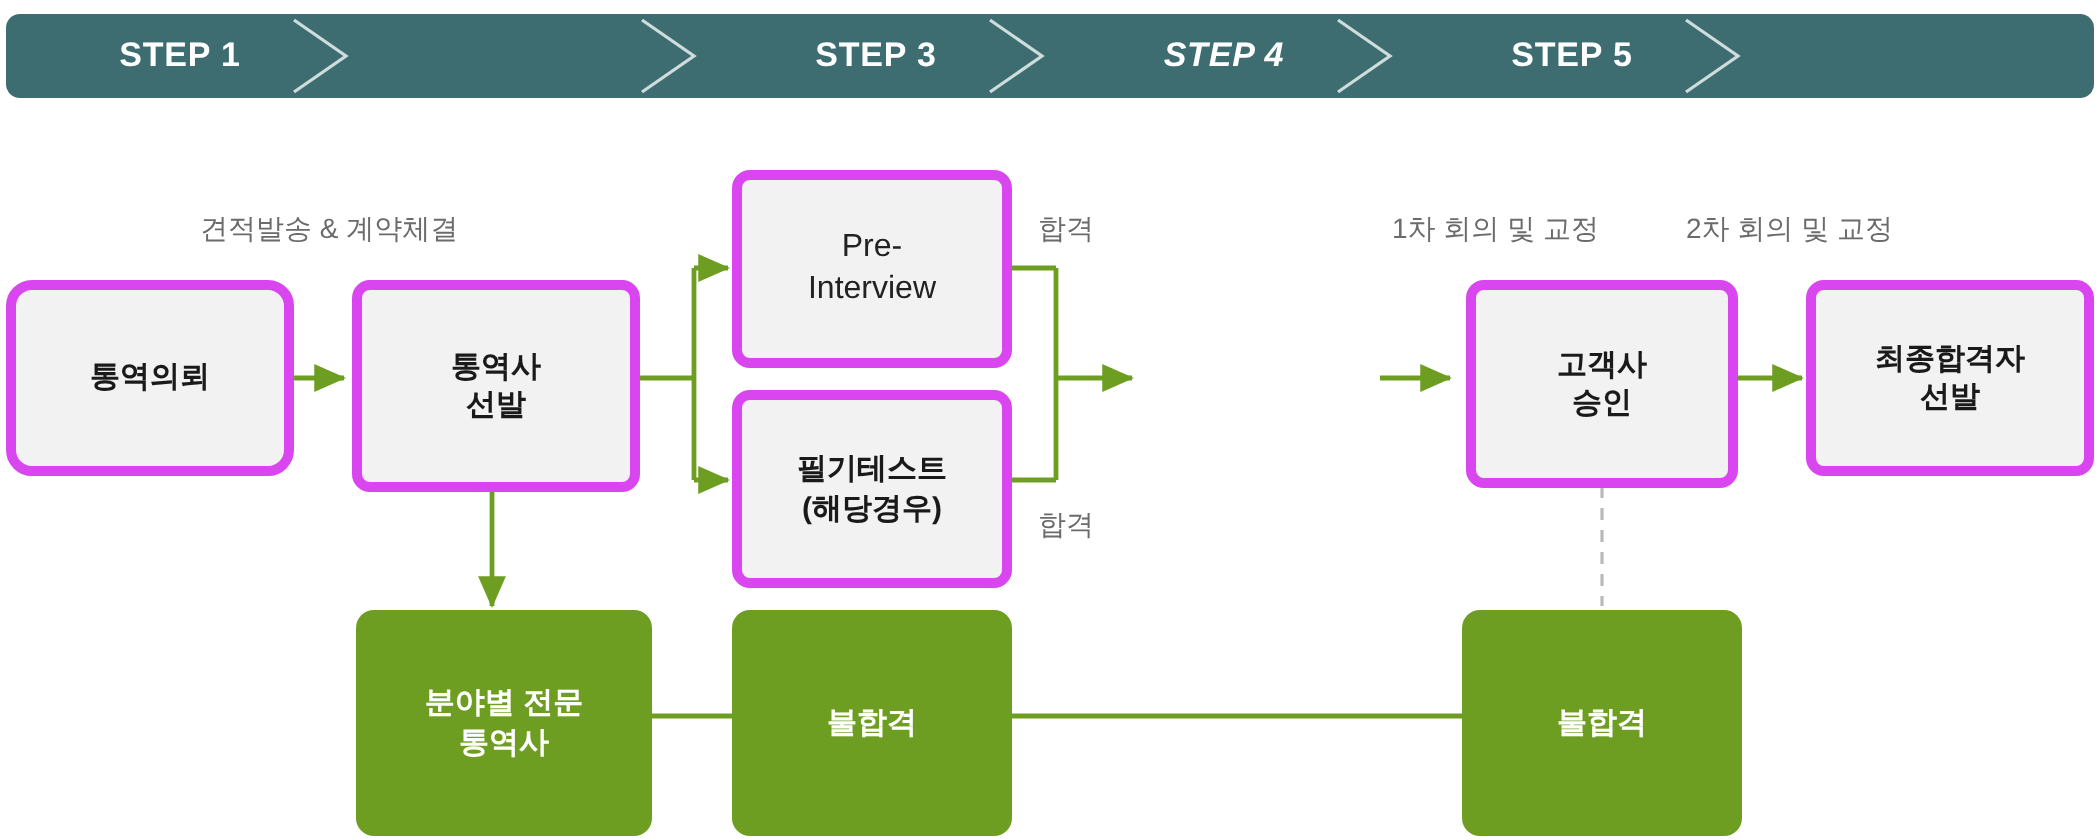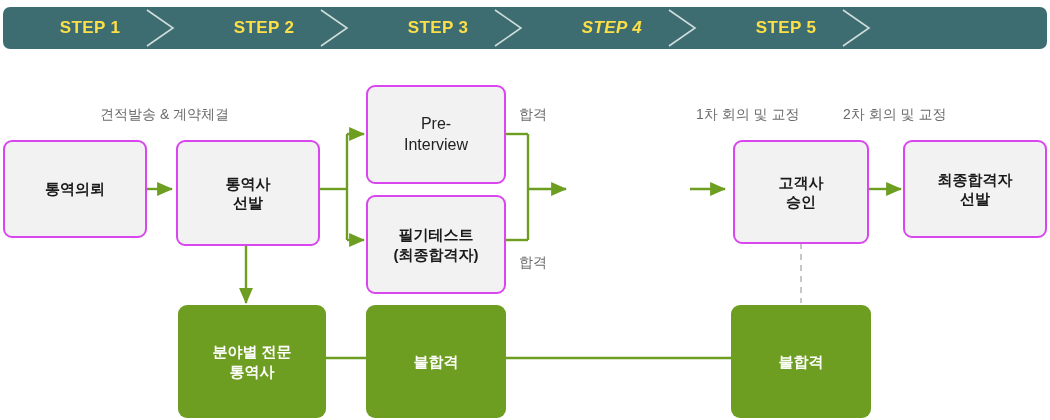--- a/index.html
+++ b/index.html
@@ -34,21 +34,21 @@
   }
   .step-cell {
     position: absolute;
     top: 0;
     height: 42px;
     display: flex;
     align-items: center;
     justify-content: center;
   }
   .step-label {
-    color: #fde047;
+    color: #ffffff;
     font-size: 17px;
     font-weight: bold;
     letter-spacing: 0.4px;
     white-space: nowrap;
   }
   .chev {
     position: absolute;
     top: 0;
     width: 36px;
     height: 42px;
@@ -68,21 +68,21 @@
     position: absolute;
     box-sizing: border-box;
     display: flex;
     align-items: center;
     justify-content: center;
     text-align: center;
     border-radius: 9px;
   }
   .node.gray {
     background: #f2f2f2;
-    border: 2px solid #d946ef;
+    border: 5px solid #d946ef;
   }
   .node.green {
     background: #6e9e21;
     border: none;
   }
   .node-label {
     font-size: 15px;
     line-height: 1.28;
     white-space: pre-line;
   }
@@ -111,23 +111,20 @@
 </style>
 </head>
 <body>
 
 <div id="canvas">
 
   <div class="stepbar">
 
     <div class="step-cell" style="left:0px; width:174px;">
       <span class="step-label">STEP 1</span>
-    </div>
-    <div class="step-cell" style="left:174px; width:174px;">
-      <span class="step-label">STEP 2</span>
     </div>
     <div class="step-cell" style="left:348px; width:174px;">
       <span class="step-label">STEP 3</span>
     </div>
     <div class="step-cell" style="left:522px; width:174px;font-style:italic;">
       <span class="step-label">STEP 4</span>
     </div>
     <div class="step-cell" style="left:696px; width:174px;">
       <span class="step-label">STEP 5</span>
     </div>
@@ -186,37 +183,37 @@
   <div class="edge-label" style="left:100px; top:107px;">견적발송 &amp; 계약체결</div>
 
   <div class="edge-label" style="left:519px; top:107px;">합격</div>
 
   <div class="edge-label" style="left:519px; top:255px;">합격</div>
 
   <div class="edge-label" style="left:696px; top:107px;">1차 회의 및 교정</div>
 
   <div class="edge-label" style="left:843px; top:107px;">2차 회의 및 교정</div>
 
-  <div class="node gray" style="left:3px; top:140px; width:144px; height:98px;">
+  <div class="node gray" style="left:3px; top:140px; width:144px; height:98px;border-radius:13px;">
     <span class="node-label">통역의뢰</span>
   </div>
 
   <div class="node gray" style="left:176px; top:140px; width:144px; height:106px;">
     <span class="node-label">통역사
 선발</span>
   </div>
 
   <div class="node gray latin" style="left:366px; top:85px; width:140px; height:99px;">
     <span class="node-label">Pre-
 Interview</span>
   </div>
 
   <div class="node gray" style="left:366px; top:195px; width:140px; height:99px;">
     <span class="node-label">필기테스트
-(최종합격자)</span>
+(해당경우)</span>
   </div>
 
 
   <div class="node gray" style="left:733px; top:140px; width:136px; height:104px;">
     <span class="node-label">고객사
 승인</span>
   </div>
 
   <div class="node gray" style="left:903px; top:140px; width:144px; height:98px;">
     <span class="node-label">최종합격자

